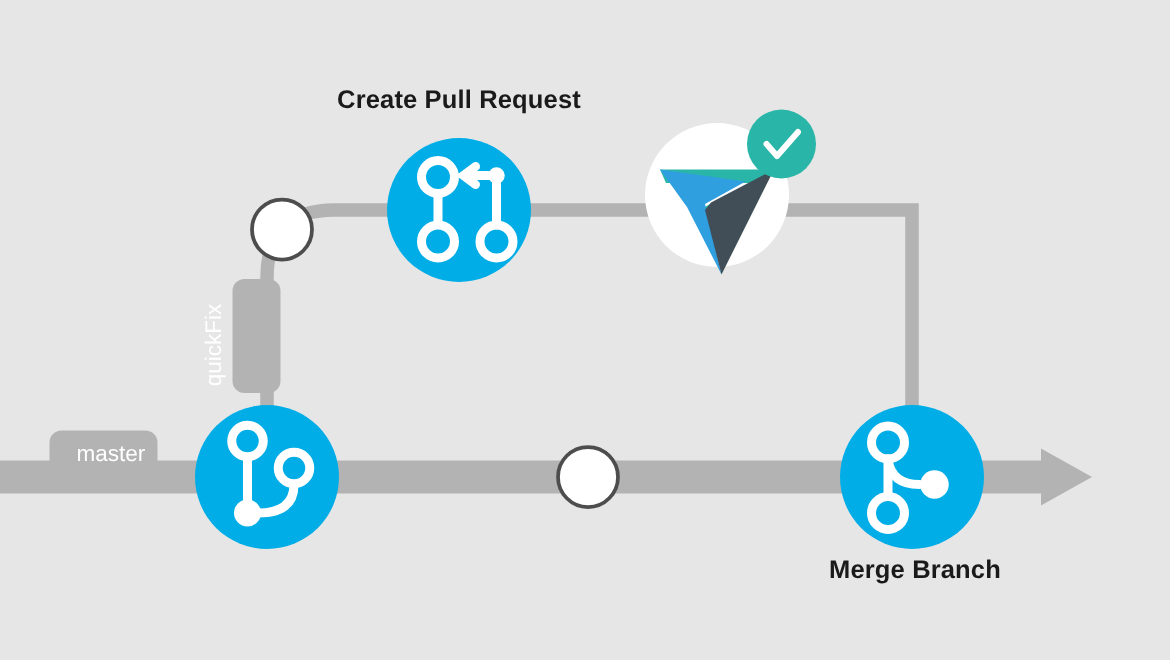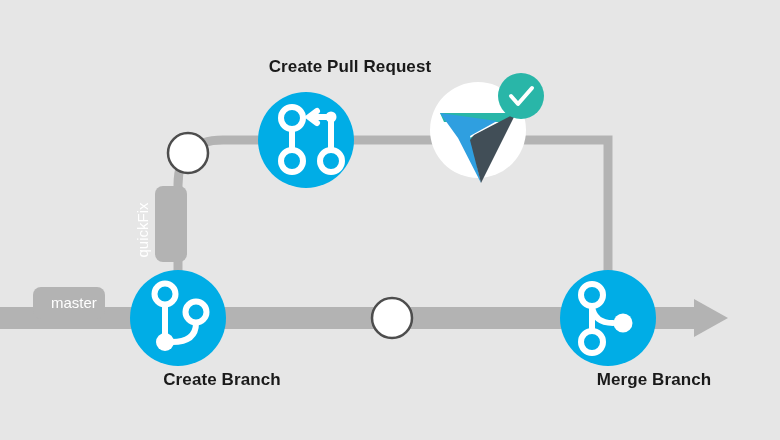--- a/index.html
+++ b/index.html
@@ -26,21 +26,20 @@
     height: 440px;
   }
   .node-label {
     position: absolute;
     font-weight: bold;
     font-size: 17px;
     color: #1a1a1a;
     letter-spacing: 0.1px;
     white-space: nowrap;
     text-align: center;
-    padding-left: 44px;
   }
   #label-create-pull-request {
     left: 0; top: 57px; width: 612px;
   }
   #label-create-branch {
     left: 0; top: 370px; width: 356px;
   }
   #label-merge-branch {
     left: 390px; top: 370px; width: 440px;
   }
@@ -144,17 +143,16 @@
     <circle cx="392" cy="318" r="20" fill="#ffffff" stroke="#4d4d4d" stroke-width="2.5"></circle>
 
   </svg>
 
   <div class="branch-tag-text" id="master-tag-text">master</div>
 
   <div class="branch-tag-text" id="quickfix-tag-text">quickFix</div>
 
   <div class="node-label" id="label-create-pull-request">Create Pull Request</div>
 
-  <div class="node-label" id="label-create-branch">Create Branch</div>
 
   <div class="node-label" id="label-merge-branch">Merge Branch</div>
 
 </div>
 
 </body></html>

